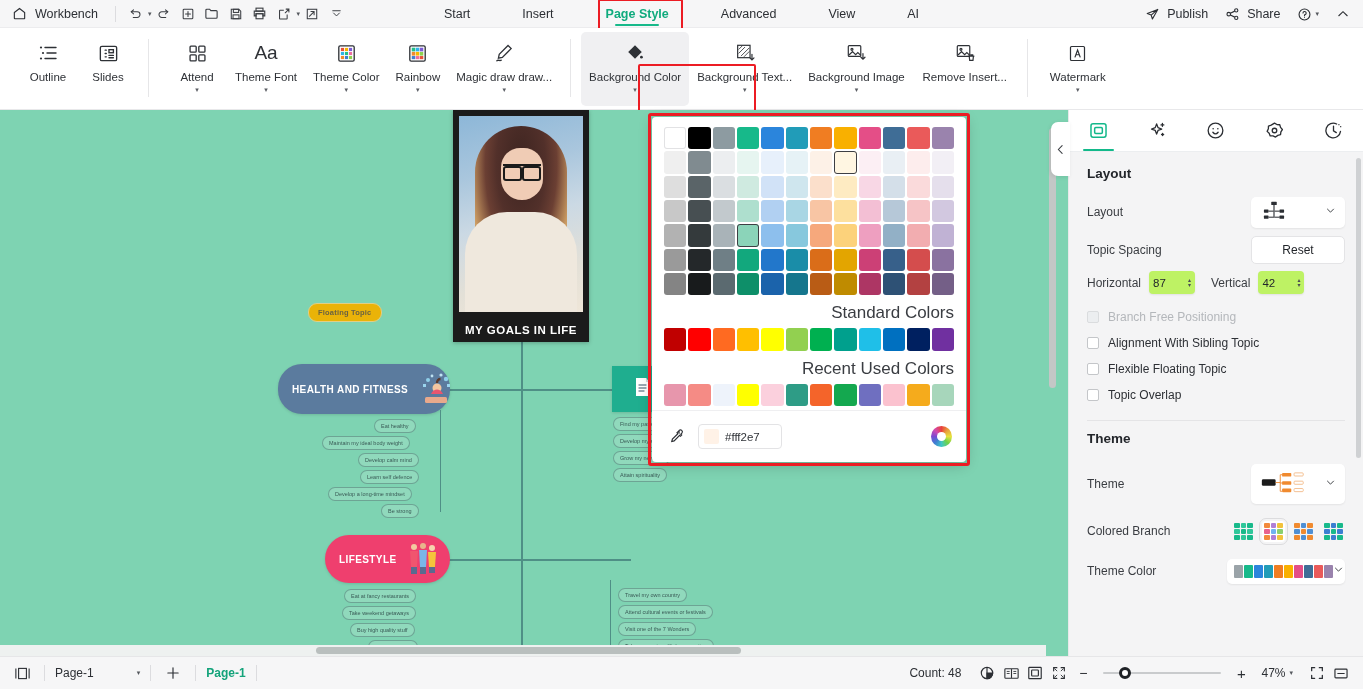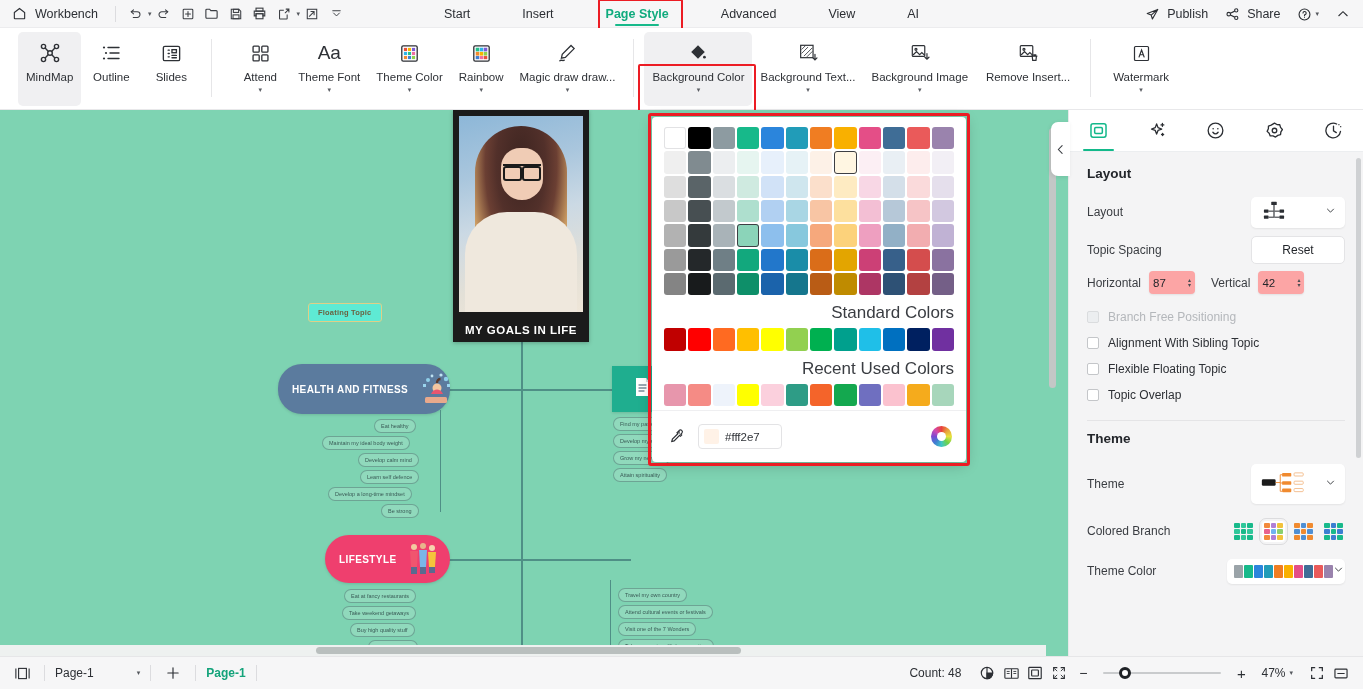--- a/index.html
+++ b/index.html
@@ -120,22 +120,22 @@
   .main-topic .pic .body {
     position:absolute; left:6px; top:96px; width:112px; height:104px;
     background:#efe8dd; border-radius:42px 42px 0 0;
   }
   .main-topic .cap {
     position:absolute; left:0; bottom:6px; width:136px; text-align:center;
     color:#fff; font-size:11.5px; font-weight:bold; letter-spacing:0.5px;
   }
 
   .floating-topic {
-    position:absolute; background:#5eead4; border:1px solid #e0cf86;
-    border-radius:3px; color:#6a6342; font-size:7.5px; font-weight:bold;
+    position:absolute; background:#eab308; border:1px solid #e0cf86;
+    border-radius:9px; color:#6a6342; font-size:7.5px; font-weight:bold;
     padding:4px 9px; letter-spacing:.2px;
   }
 
   .branch {
     position:absolute; border-radius:24px; display:flex; align-items:center;
     padding:0 14px; box-shadow:0 1px 3px rgba(0,0,0,.13);
   }
   .branch .btxt { color:#fff; font-weight:bold; font-size:10px; letter-spacing:.4px; white-space:nowrap; }
   .branch .bico { width:40px; height:38px; margin-left:8px; }
 
@@ -223,21 +223,21 @@
     display:flex; align-items:center; justify-content:space-between;
     padding:0 9px; box-shadow:0 1px 2px rgba(0,0,0,.07);
   }
   .btn-reset {
     width:94px; height:28px; background:#fff; border:1px solid #e4e4e6; border-radius:5px;
     display:flex; align-items:center; justify-content:center; font-size:12px; color:#23262b;
   }
   .spin-row { display:flex; align-items:center; margin-bottom:10px; }
   .spin-lab { font-size:12px; color:#3a3d42; }
   .spinner {
-    width:46px; height:23px; background:#fca5a5; border-radius:4px; margin-left:8px;
+    width:46px; height:23px; background:#bef264; border-radius:4px; margin-left:8px;
     display:flex; align-items:center; padding:0 4px; box-shadow:0 1px 2px rgba(0,0,0,.08);
     font-size:11.5px; color:#23262b; justify-content:space-between;
   }
   .spin-arrows { display:flex; flex-direction:column; line-height:5px; font-size:6px; color:#4a4d52; }
   .chk-row { display:flex; align-items:center; height:26px; }
   .chkbox { width:12px; height:12px; border:1px solid #c4c6c9; border-radius:2px; background:#fff; margin-right:9px; }
   .chkbox.dis { background:#eceef0; border-color:#dadcde; }
   .chk-lab { font-size:12px; color:#2d3035; }
   .chk-lab.dis { color:#b4b7bb; }
   .rp-divider { height:1px; background:#e4e4e6; margin:12px 0 10px 0; }
@@ -387,33 +387,20 @@
       <div class="menu-item">View</div>
       <div class="menu-item">AI</div>
     </div>
     <div class="menu-hl"></div>
   </div>
 
   <div class="ribbon">
     <div class="ribbon-body">
 
       <div class="rib-grp view-grp">
-        <div class="rib-btn sel">
-          <span class="ico">
-            <svg width="24" height="24" viewBox="0 0 24 24" fill="none" stroke="#2e3136" stroke-width="1.4">
-              <circle cx="5.5" cy="5.5" r="2.1"></circle>
-                <circle cx="18.5" cy="5.5" r="2.1"></circle>
-              <circle cx="5.5" cy="18.5" r="2.1"></circle>
-                <circle cx="18.5" cy="18.5" r="2.1"></circle>
-              <circle cx="12" cy="12" r="2.3"></circle>
-              <path d="M7.1 7.1l3.3 3.3M16.9 7.1l-3.3 3.3M7.1 16.9l3.3-3.3M16.9 16.9l-3.3-3.3"></path>
-            </svg>
-          </span>
-          <span class="lbl">MindMap</span>
-        </div>
         <div class="rib-btn">
           <span class="ico">
             <svg width="24" height="24" viewBox="0 0 24 24" fill="none" stroke="#2e3136" stroke-width="1.4" stroke-linecap="round">
               <path d="M9 6.5h11M11 12h9M9 17.5h11"></path>
               <circle cx="5" cy="6.5" r="1.1" fill="#2e3136" stroke="none"></circle>
               <circle cx="7" cy="12" r="1.1" fill="#2e3136" stroke="none"></circle>
               <circle cx="5" cy="17.5" r="1.1" fill="#2e3136" stroke="none"></circle>
             </svg>
           </span>
           <span class="lbl">Outline</span>

